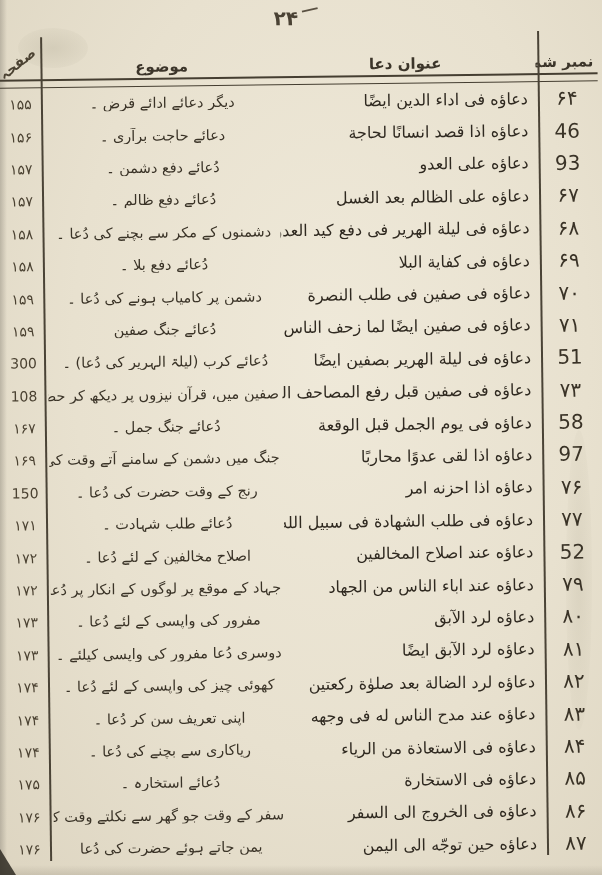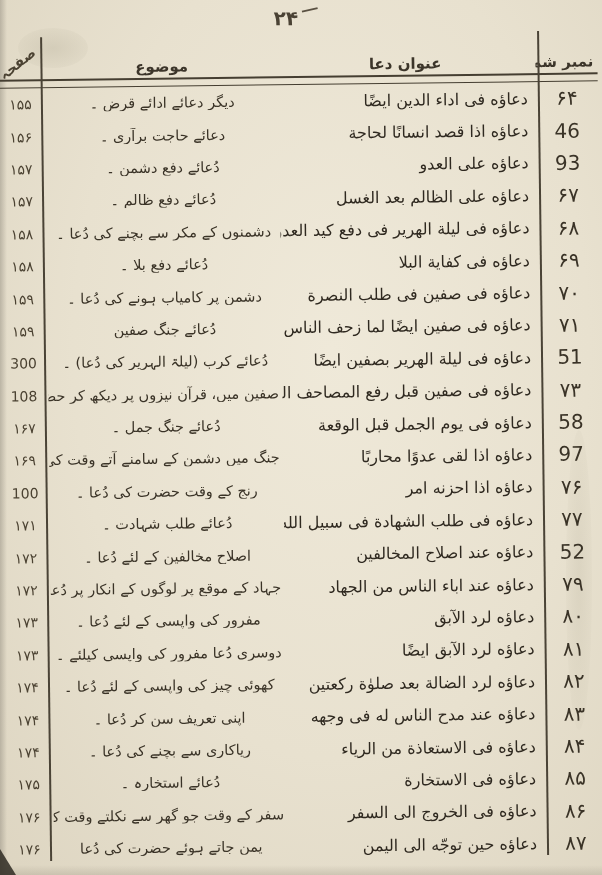--- a/index.html
+++ b/index.html
@@ -169,21 +169,21 @@
           <div class="row">
           <div class="cell serial">97</div>
           <div class="cell title">دعاؤه اذا لقی عدوًا محاربًا</div>
           <div class="cell topic">جنگ میں دشمن کے سامنے آتے وقت کی دُعا ۔</div>
           <div class="cell pagenum">۱۶۹</div>
         </div>
           <div class="row">
           <div class="cell serial">۷۶</div>
           <div class="cell title">دعاؤه اذا احزنه امر</div>
           <div class="cell topic">رنج کے وقت حضرت کی دُعا ۔</div>
-          <div class="cell pagenum">100</div>
+          <div class="cell pagenum">150</div>
         </div>
           <div class="row">
           <div class="cell serial">۷۷</div>
           <div class="cell title">دعاؤه فی طلب الشهادة فی سبیل الله</div>
           <div class="cell topic">دُعائے طلب شہادت ۔</div>
           <div class="cell pagenum">۱۷۱</div>
         </div>
           <div class="row">
           <div class="cell serial">52</div>
           <div class="cell title">دعاؤه عند اصلاح المخالفین</div>

